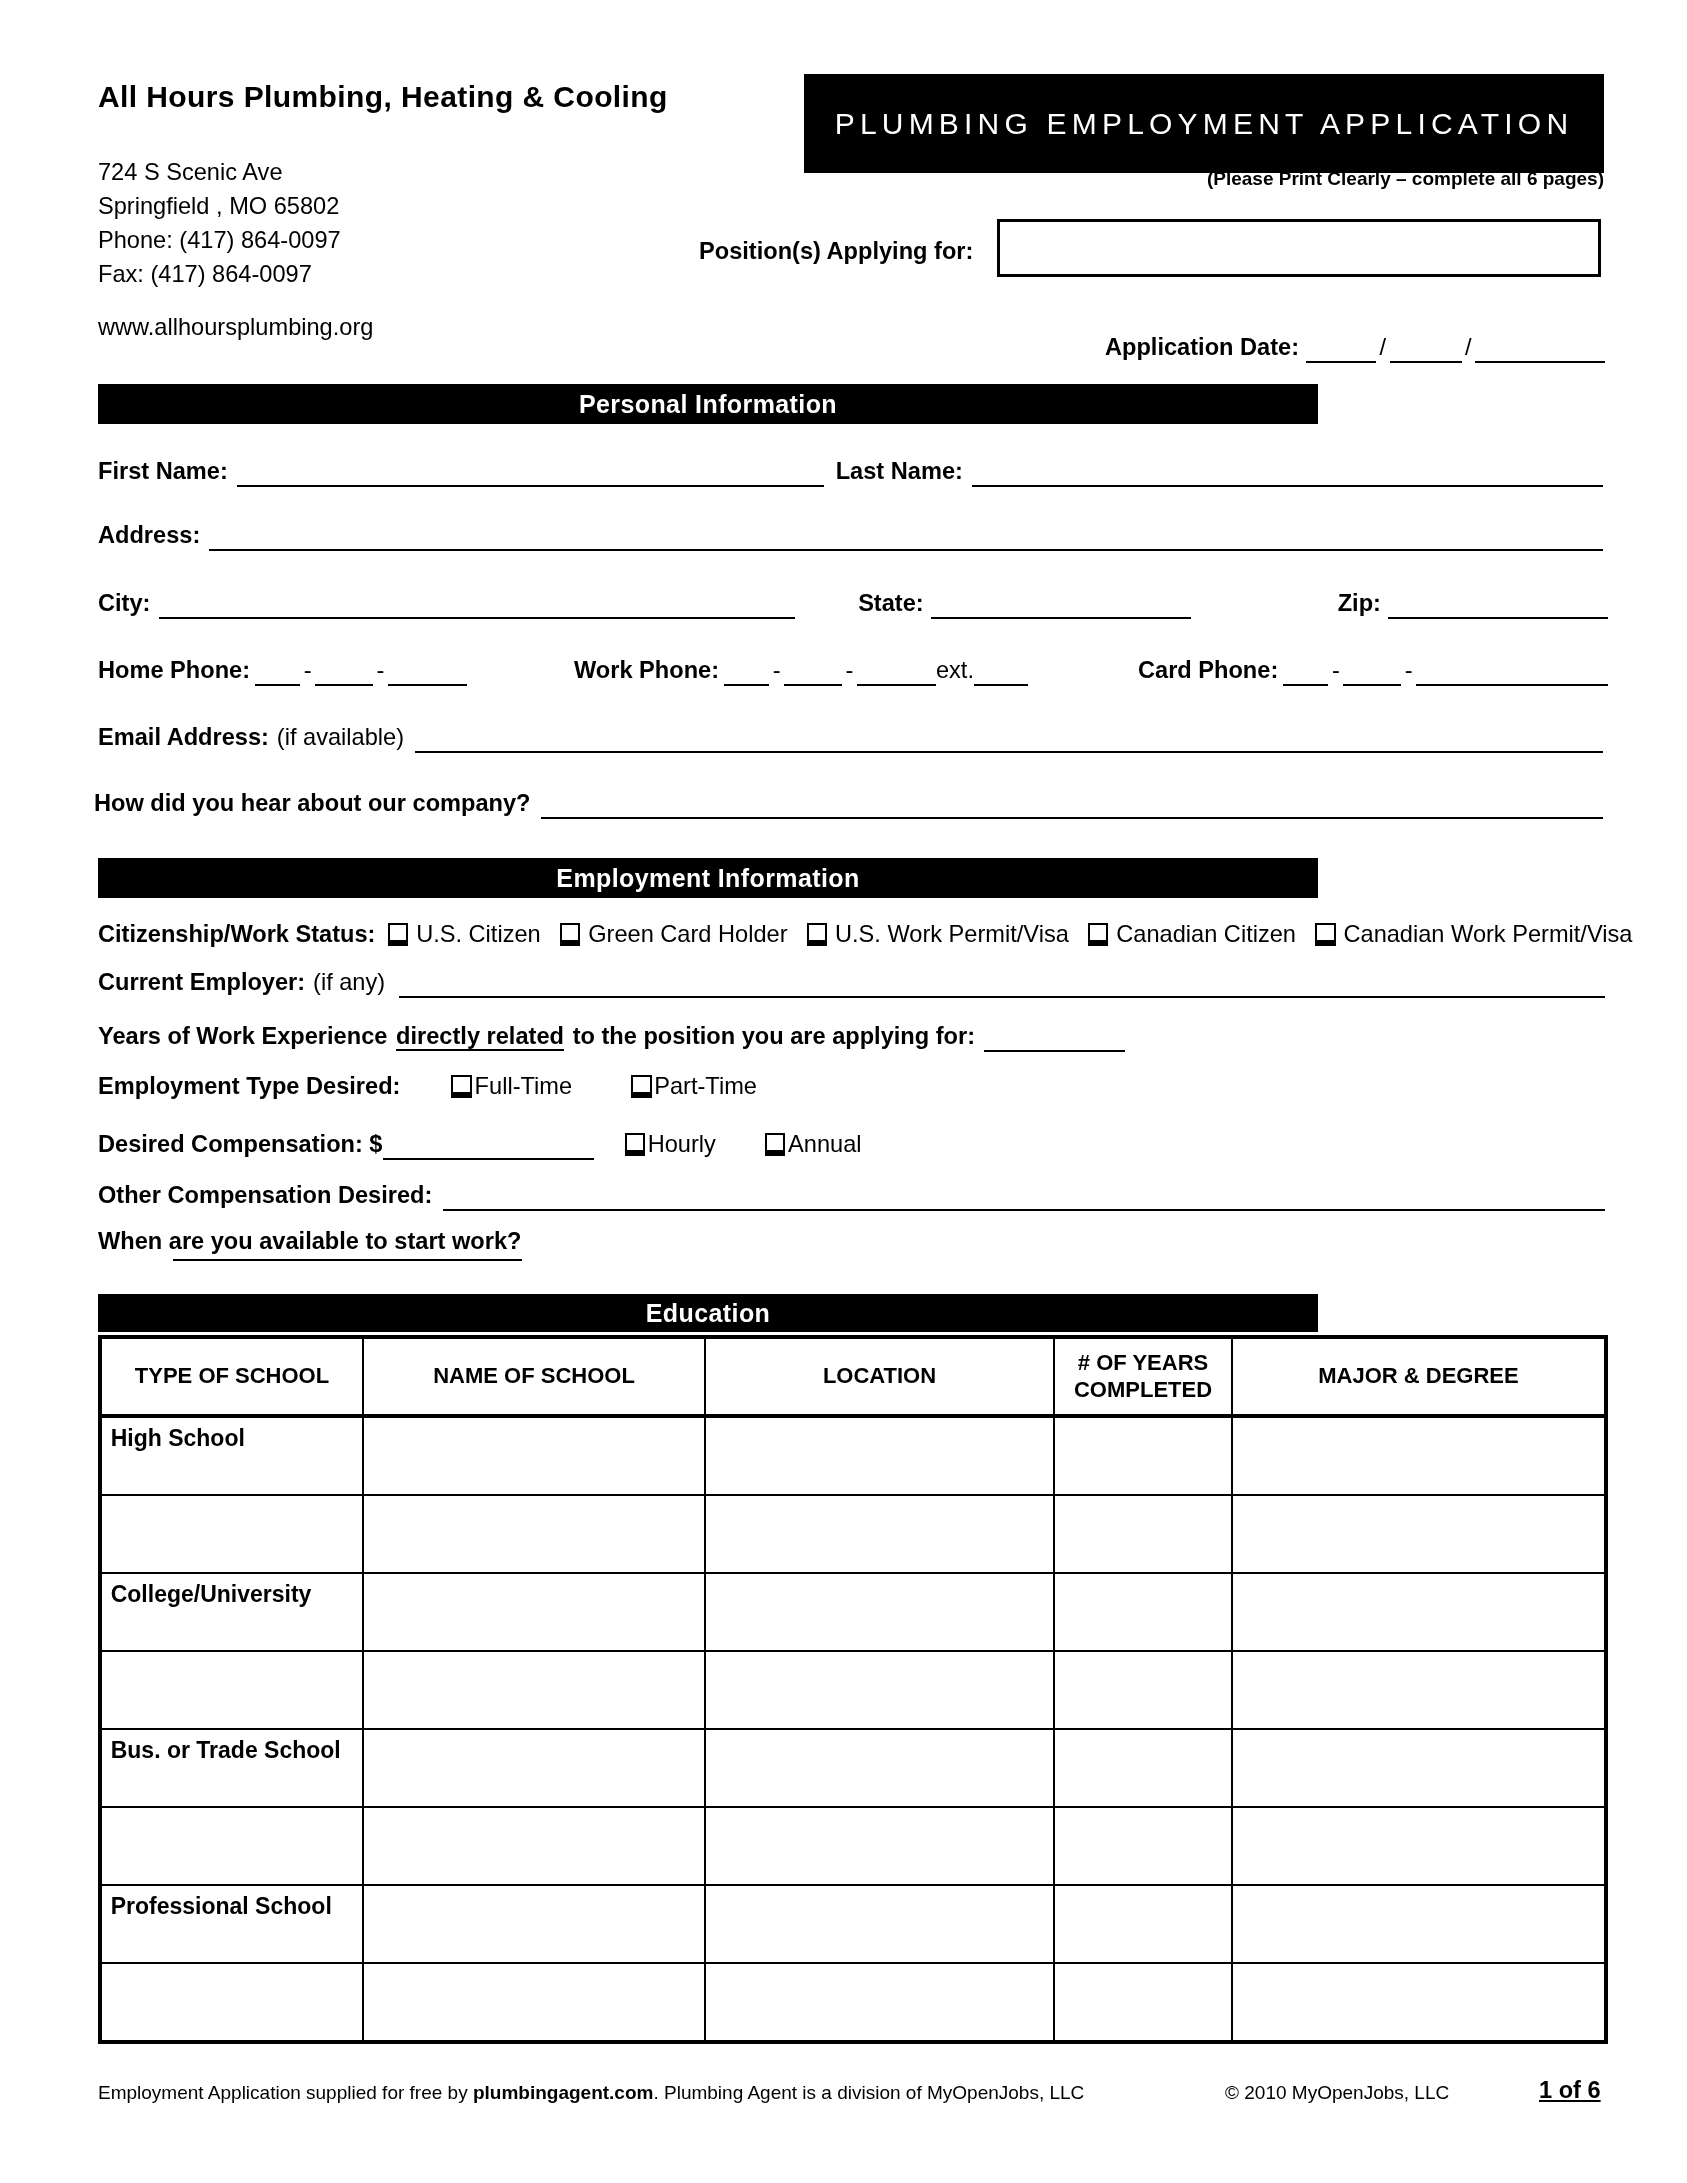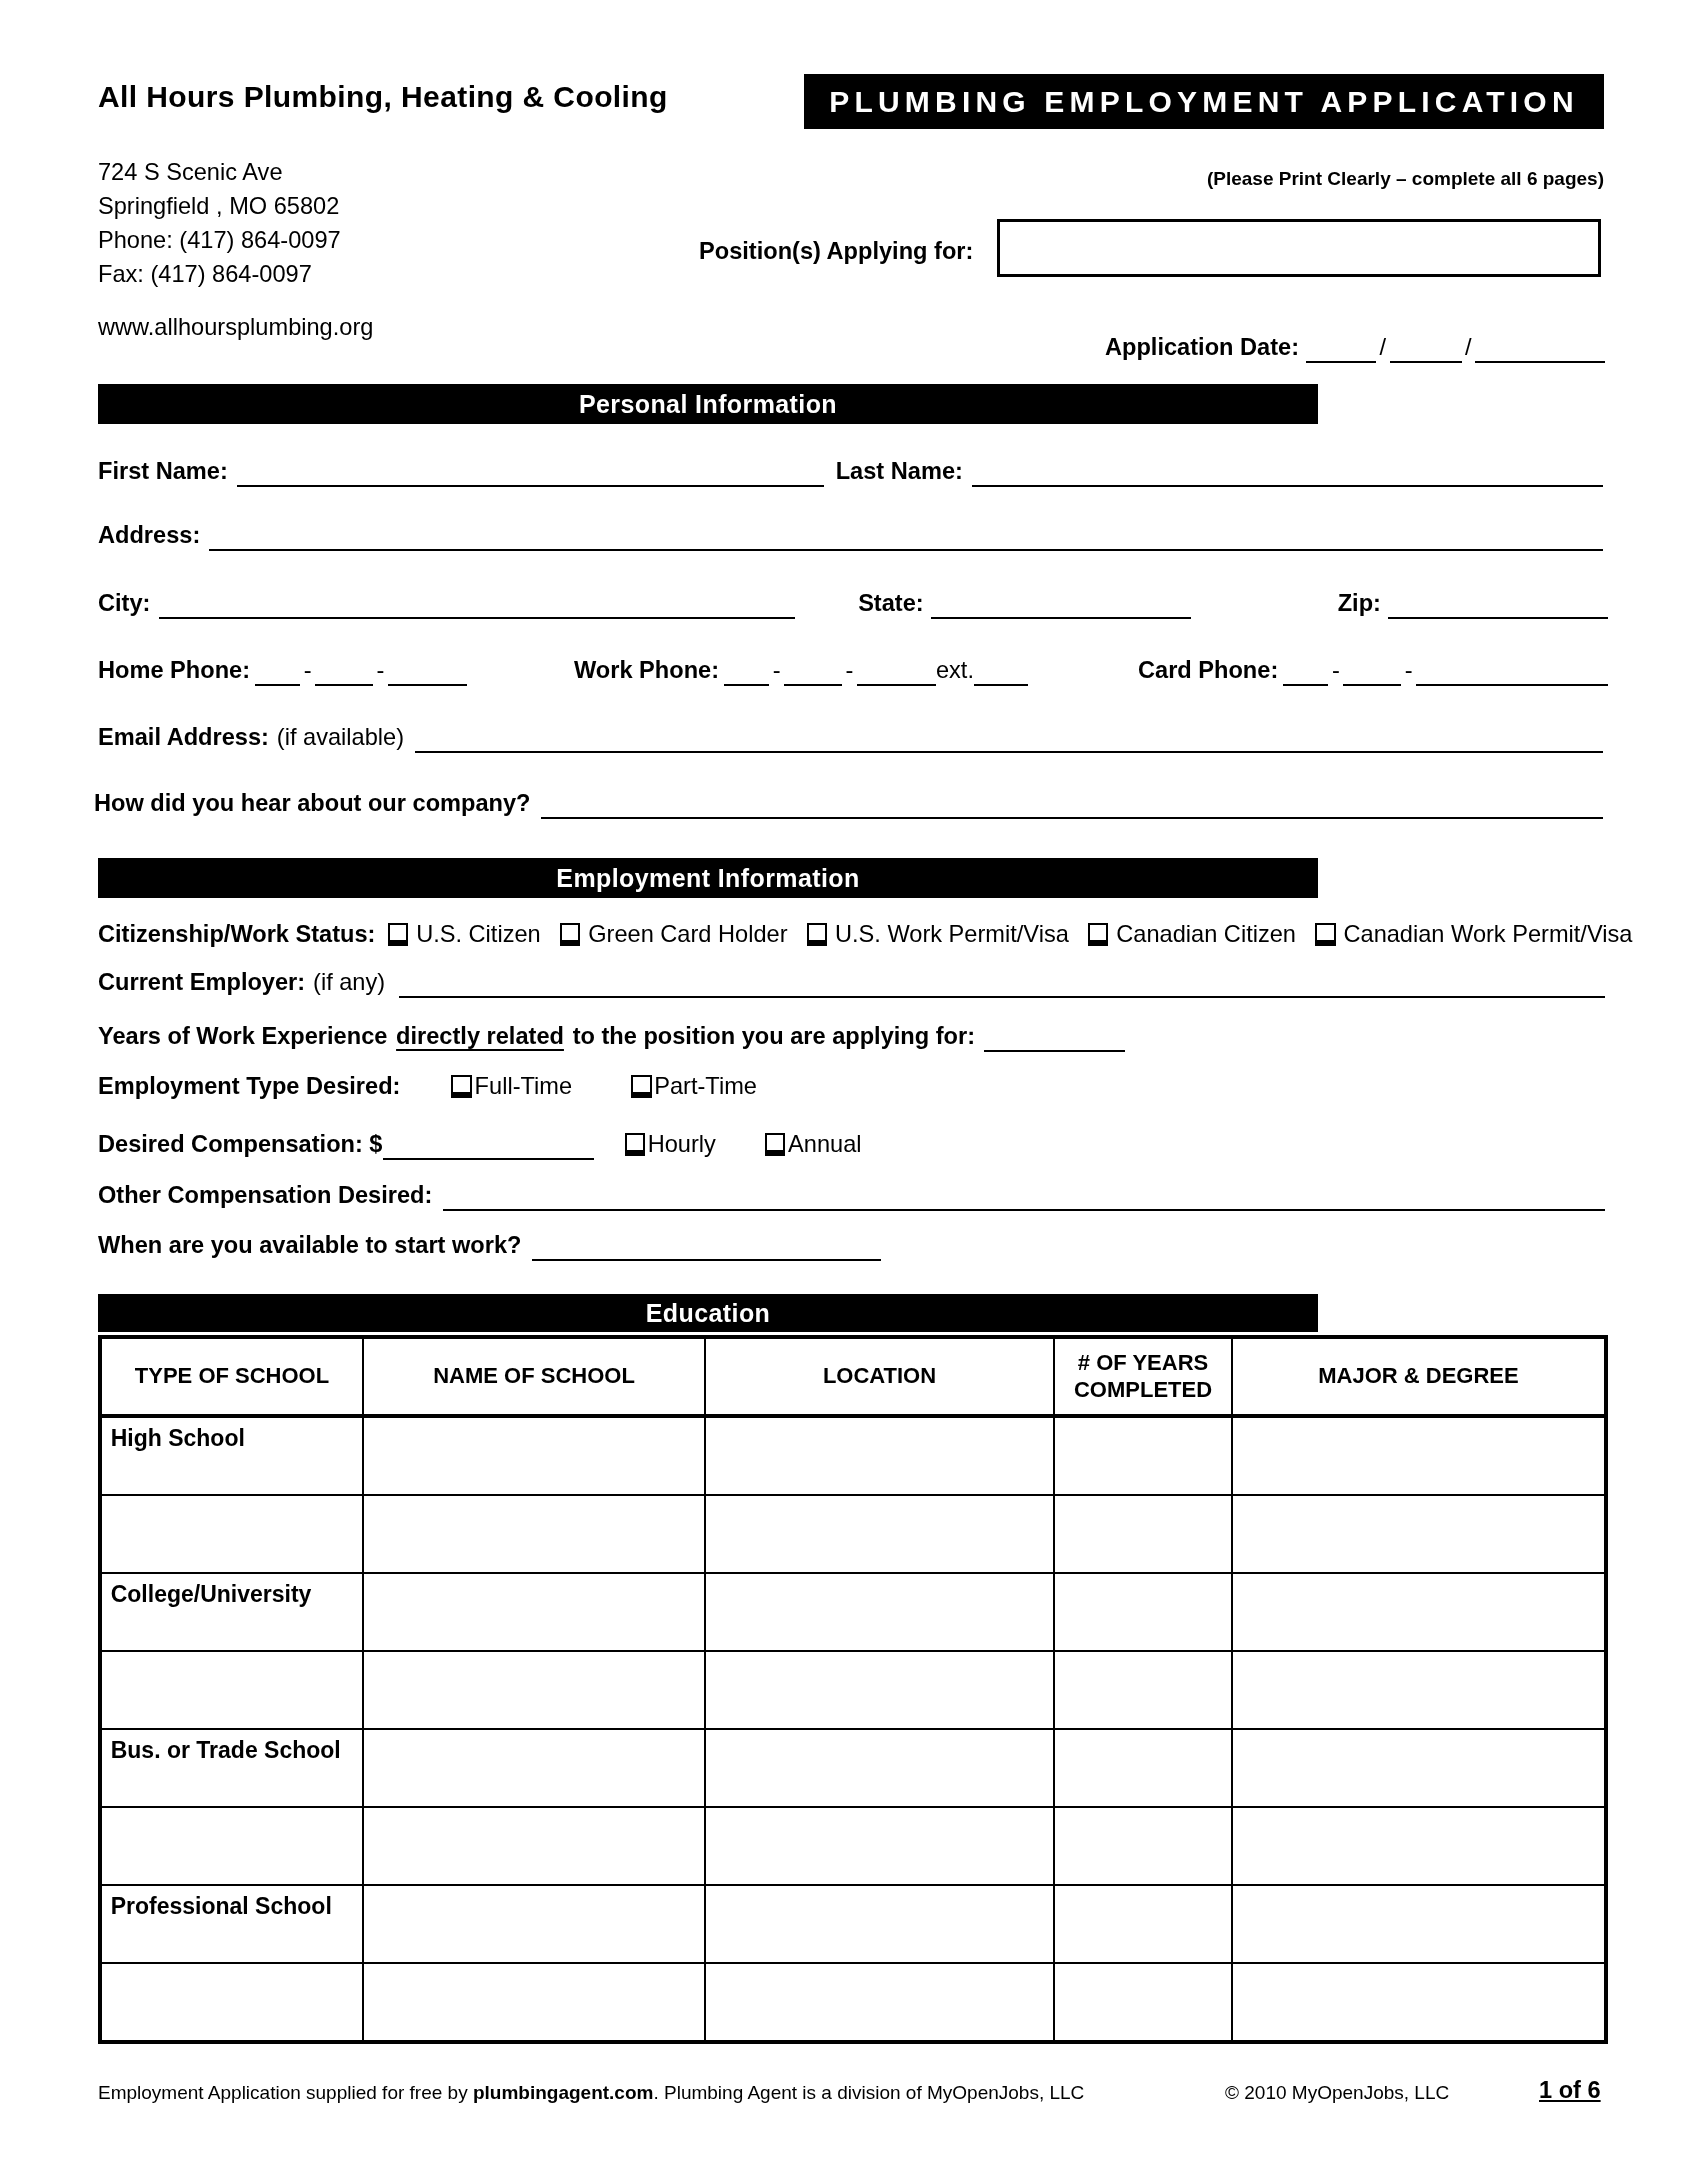--- a/index.html
+++ b/index.html
@@ -6,23 +6,23 @@
   .page{
     position:relative;width:1687px;height:2184px;background:#ffffff;
     font-family:"Liberation Sans","DejaVu Sans",sans-serif;color:#000;
     overflow:hidden;
   }
   .abs{position:absolute;}
   .b{font-weight:bold;}
   
   .company{left:98px;top:80px;font-size:30px;font-weight:bold;letter-spacing:0.4px;}
   .banner{
-    left:804px;top:74px;width:800px;height:55px;background:#000;color:#fff;
+    left:804px;top:74px;width:800px;height:99px;background:#000;color:#fff;
     display:flex;align-items:center;justify-content:center;
-    font-size:30px;font-weight:bold;letter-spacing:5.2px;white-space:nowrap;
+    font-size:30px;font-weight:normal;letter-spacing:5.2px;white-space:nowrap;
   }
   .addr{left:98px;top:155px;font-size:23.6px;line-height:34px;}
   .print-note{left:786px;top:168px;width:818px;text-align:right;font-size:19px;font-weight:bold;}
   .pos-label{left:699px;top:238px;font-size:23.6px;font-weight:bold;}
   .pos-box{left:997px;top:219px;width:598px;height:52px;border:3.5px solid #000;background:#fff;}
   .website{left:98px;top:314px;font-size:23.6px;}
   
   .row{
     position:absolute;display:flex;align-items:flex-end;
     font-size:23.6px;line-height:31px;white-space:nowrap;height:35px;
@@ -208,21 +208,21 @@
       <span class="cb tight"></span>
       <span>Annual</span>
     </span>
   </div>
 
   <div class="row" style="left:98px;top:1176px;right:82px;">
     <span class="lbl">Other Compensation Desired:</span>
     <span class="blank fill" style="margin-left:10.5px;"></span>
   </div>
 
-  <div class="row" style="left:98px;top:1226px;">
+  <div class="row" style="left:98px;top:1226px;flex-direction:column;">
     <span class="lbl">When are you available to start work?</span>
     <span class="blank" style="width:349px;margin-left:10.5px;"></span>
   </div>
 
   <div class="sec" style="top:1294px;height:38px;">Education</div>
 
   <table class="edu">
     <colgroup>
       <col style="width:263px;">
         <col style="width:342px;">

